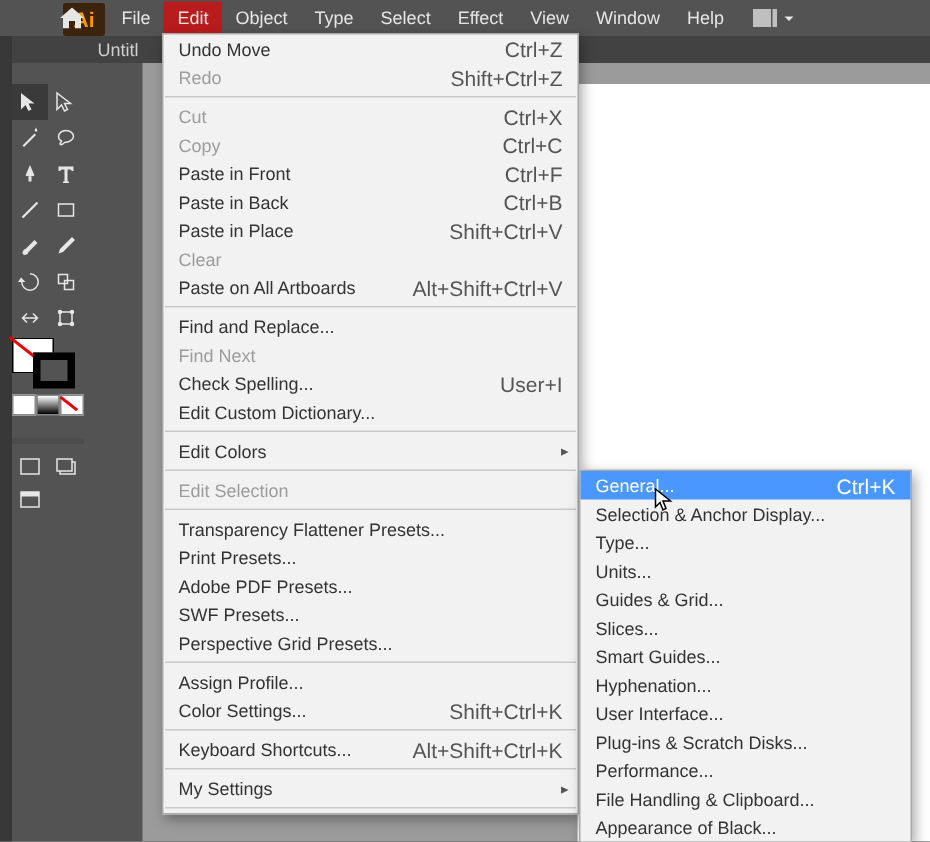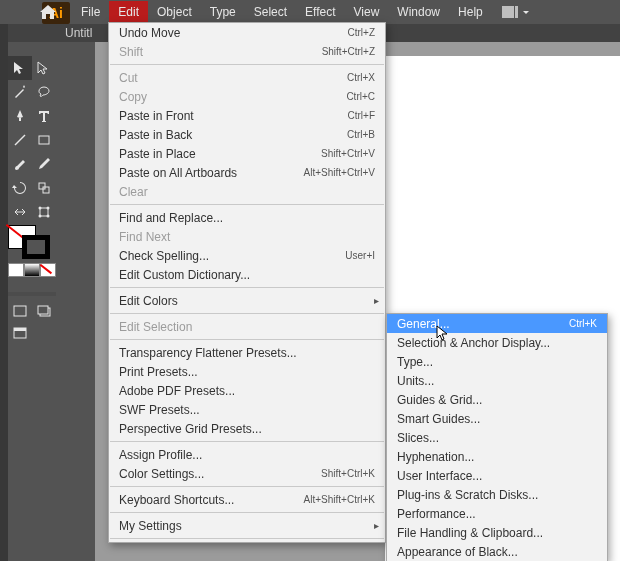--- a/index.html
+++ b/index.html
@@ -43,21 +43,21 @@
 
 .dropdown { position:absolute; background:#f2f2f2; border:1px solid #a9a9a9; box-shadow:2px 3px 8px rgba(0,0,0,.35); color:#333; }
 .edit-menu { left:108px; top:22px; width:278px; }
 .pref-menu { left:386px; top:313px; width:222px; }
 
 .row { display:flex; align-items:center; height:19px; padding:0 10px; cursor:default; position:relative; }
 .row.sep { height:1px; background:#c9c9c9; margin:3px 1px; padding:0; }
 .row.disabled { color:#9c9c9c; }
 .row.hl { background:#4a98ff; color:#fff; }
 .row .lbl { flex:1; white-space:nowrap; }
-.row .sc { color:#555; font-size:10px; }
+.row .sc { color:#555; font-size:14px; }
 .row.hl .sc { color:#fff;padding-left:12px; }
 .row .arrow { position:absolute; right:6px; font-size:10px; color:#555; }
 
 .cursor { position:absolute; left:436px; top:325px; pointer-events:none; z-index:50; }
 </style>
 </head>
 <body>
 
 <div class="app-icon">Ai</div>
 <div class="home-icon">
@@ -205,21 +205,21 @@
 
 <div class="canvas-area"></div>
 <div class="canvas-white"></div>
 
 <div class="dropdown edit-menu" id="editMenu">
     <div class="row">
       <span class="lbl">Undo Move</span>
       <span class="sc">Ctrl+Z</span>
     </div>
     <div class="row disabled">
-      <span class="lbl">Shift</span>
+      <span class="lbl">Redo</span>
       <span class="sc">Shift+Ctrl+Z</span>
     </div>
     <div class="row sep"></div>
     <div class="row disabled">
       <span class="lbl">Cut</span>
       <span class="sc">Ctrl+X</span>
     </div>
     <div class="row disabled">
       <span class="lbl">Copy</span>
       <span class="sc">Ctrl+C</span>
@@ -229,26 +229,26 @@
       <span class="sc">Ctrl+F</span>
     </div>
     <div class="row">
       <span class="lbl">Paste in Back</span>
       <span class="sc">Ctrl+B</span>
     </div>
     <div class="row">
       <span class="lbl">Paste in Place</span>
       <span class="sc">Shift+Ctrl+V</span>
     </div>
+    <div class="row disabled">
+      <span class="lbl">Clear</span>
+    </div>
     <div class="row">
       <span class="lbl">Paste on All Artboards</span>
       <span class="sc">Alt+Shift+Ctrl+V</span>
-    </div>
-    <div class="row disabled">
-      <span class="lbl">Clear</span>
     </div>
     <div class="row sep"></div>
     <div class="row">
       <span class="lbl">Find and Replace...</span>
     </div>
     <div class="row disabled">
       <span class="lbl">Find Next</span>
     </div>
     <div class="row">
       <span class="lbl">Check Spelling...</span>
@@ -313,24 +313,24 @@
     <div class="row">
       <span class="lbl">Type...</span>
     </div>
     <div class="row">
       <span class="lbl">Units...</span>
     </div>
     <div class="row">
       <span class="lbl">Guides &amp; Grid...</span>
     </div>
     <div class="row">
+      <span class="lbl">Slices...</span>
+    </div>
+    <div class="row">
       <span class="lbl">Smart Guides...</span>
-    </div>
-    <div class="row">
-      <span class="lbl">Slices...</span>
     </div>
     <div class="row">
       <span class="lbl">Hyphenation...</span>
     </div>
     <div class="row">
       <span class="lbl">User Interface...</span>
     </div>
     <div class="row">
       <span class="lbl">Plug-ins &amp; Scratch Disks...</span>
     </div>

